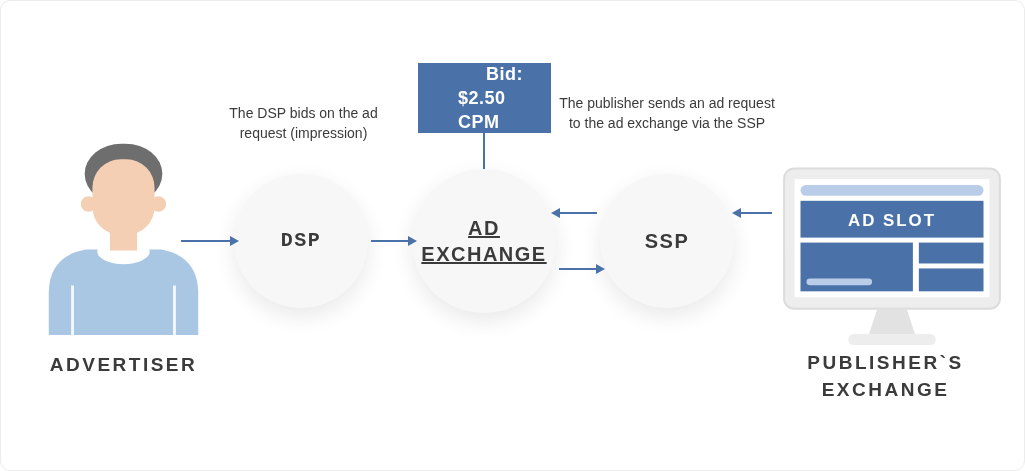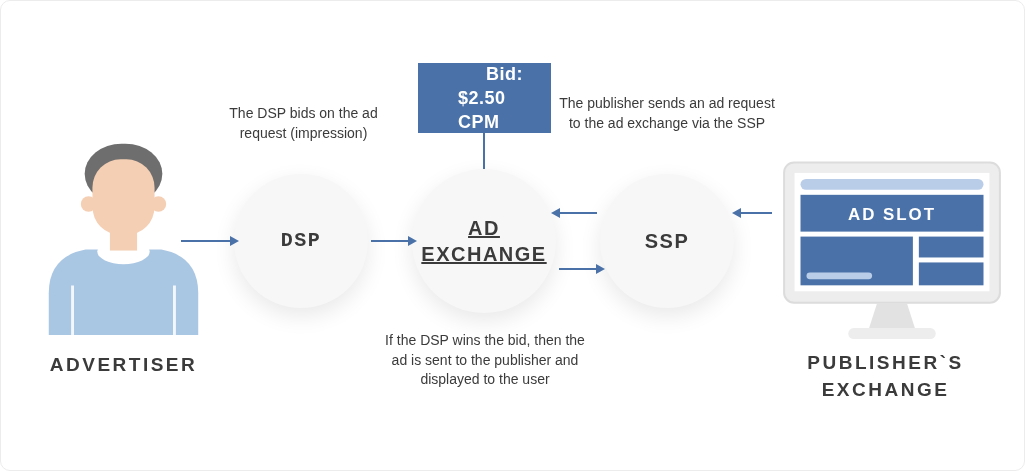--- a/index.html
+++ b/index.html
@@ -116,21 +116,21 @@
     letter-spacing:2.5px;
     text-align:center;
     color:var(--ink);
     line-height:1.4;
   }
   .caption-advertiser { left:25px; top:351px; width:195px; }
   .caption-publisher  { left:782px; top:349px; width:205px; }
 
   
   .person-wrap  { position:absolute; left:40px;  top:134px; width:165px; height:201px; }
-  .monitor-wrap { position:absolute; left:772px; top:160px; width:238px; height:183px; }
+  .monitor-wrap { position:absolute; left:772px; top:166px; width:238px; height:183px; }
   .person-wrap svg, .monitor-wrap svg { width:100%; height:100%; display:block; }
 
   .accent-fill { fill:var(--accent); }
   .adslot-text {
     fill:#ffffff;
     font-family:"Liberation Sans", sans-serif;
     font-weight:700;
     font-size:17px;
     letter-spacing:2px;
   }
@@ -150,21 +150,20 @@
       <rect x="71" y="88" width="28" height="30" fill="#f4cfb4"></rect>
       <rect x="53" y="24" width="64" height="78" rx="29" fill="#f4cfb4"></rect>
       <rect x="31" y="154" width="3" height="51" fill="#ffffff" opacity="0.85"></rect>
       <rect x="136" y="154" width="3" height="51" fill="#ffffff" opacity="0.85"></rect>
     </svg>
   </div>
   <div class="caption caption-advertiser">ADVERTISER</div>
 
   <div class="note note-ssp">The publisher sends an ad request to the ad exchange via the SSP</div>
   <div class="note note-dsp">The DSP bids on the ad request (impression)</div>
-  <div class="note note-adx">If the DSP wins the bid, then the ad is sent to the publisher and displayed to the user</div>
 
   <div class="bid">
     <span>Bid:</span>
     <span>$2.50 CPM</span>
   </div>
   <div class="bid-connector"></div>
 
   <div class="node node-dsp">
     <span>DSP</span>
   </div>

